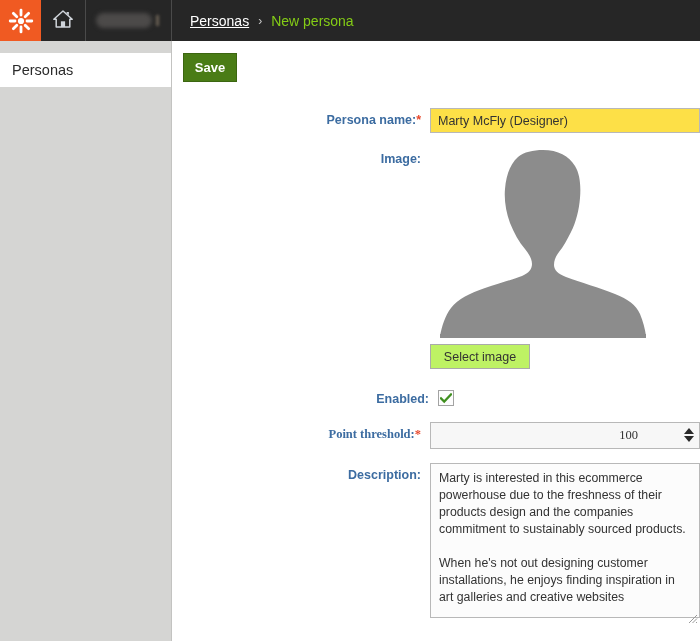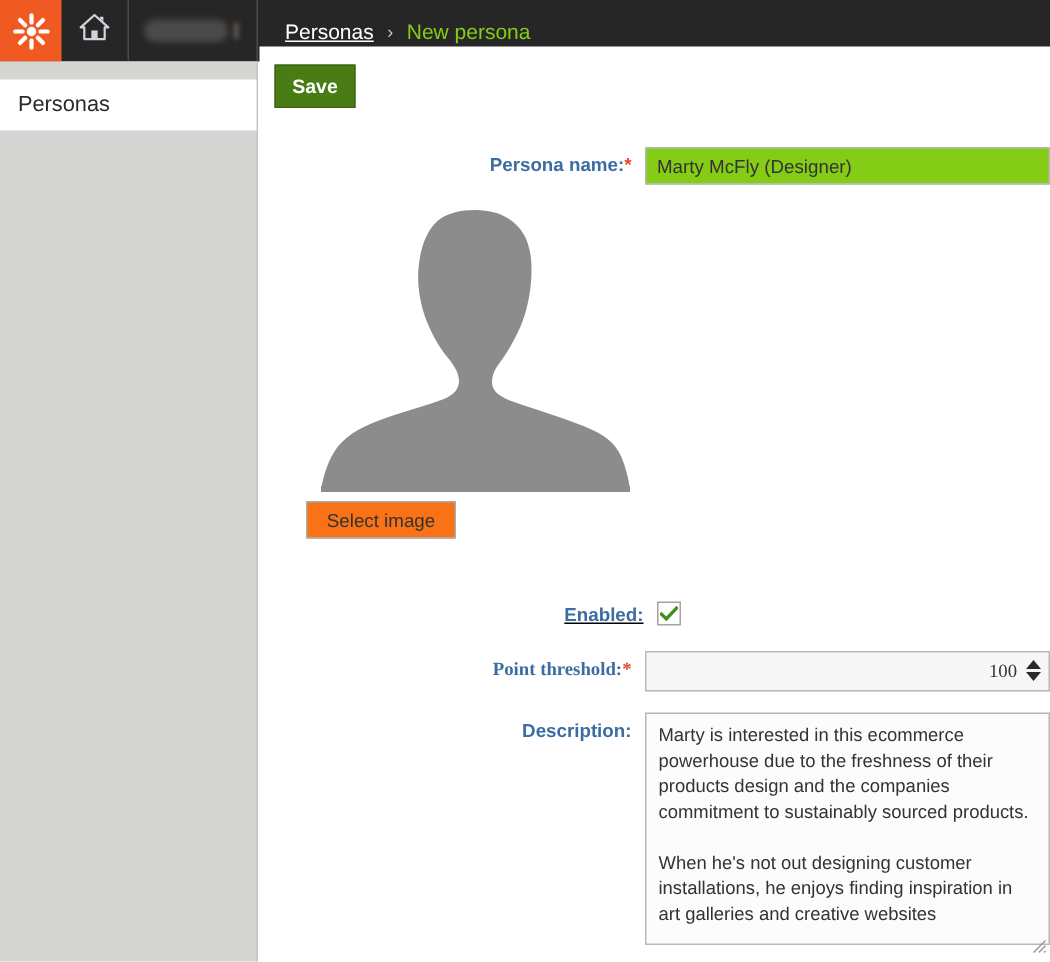--- a/index.html
+++ b/index.html
@@ -100,21 +100,21 @@
   }
   .side-item.first { margin-top: 12px; }
   .side-item.active {
     background: #ffffff;
     color: #2b2b2b;
   }
 
   
   .content {
     position: absolute;
-    top: 31px; left: 173px;
+    top: 41px; left: 173px;
     width: 527px; height: 600px;
     background: #ffffff;
   }
   .save-btn {
     position: absolute;
     top: 12px; left: 10px;
     width: 54px; height: 29px;
     background: #4a7c16;
     border: 1px solid #3c6611;
     color: #ffffff;
@@ -146,41 +146,41 @@
     color: #3c6ca1;
     padding-top: 5px;
     white-space: nowrap;
   }
   .req { color: #e8472b; font-weight: bold; }
   .fld { flex: 1 1 auto; }
 
   .text-input {
     width: 270px; height: 25px;
     border: 1px solid #b8b8b8;
-    background: #84cc16;
+    background: #fde047;
     font-size: 12.5px;
     color: #333333;
     padding: 0 7px;
     font-family: "Liberation Sans", sans-serif;
     outline: none;
   }
 
   
   .img-wrap {
     width: 270px;
     padding-top: 1px;
   }
   .silhouette-box {
     width: 270px; height: 190px;
     position: relative;
   }
   .select-img-btn {
     margin-top: 6px;
     width: 100px; height: 25px;
-    background: #f97316;
+    background: #bef264;
     border: 1px solid #aaaaaa;
     font-size: 12.5px;
     color: #333333;
     font-family: "Liberation Sans", sans-serif;
     cursor: pointer;
     padding: 0;
   }
 
   
   .chk {
@@ -197,20 +197,21 @@
 
   
   .num-wrap {
     width: 270px; height: 27px;
     border: 1px solid #b8b8b8;
     background: #f7f7f7;
     display: flex;
     align-items: center;
     justify-content: flex-end;
     padding-right: 5px;
+    gap: 40px;
   }
   .num-val {
     font-size: 12.5px;
     color: #333333;
     margin-right: 6px;
   }
   .spin {
     display: flex;
     flex-direction: column;
     gap: 2px;
@@ -307,20 +308,21 @@
     <div class="row">
       <div class="lbl">
         <span>Persona name:</span><span class="req">*</span>
       </div>
       <div class="fld">
         <input class="text-input" type="text" value="Marty McFly (Designer)" style="">
       </div>
     </div>
 
     <div class="row">
+      <div class="lbl">Image:</div>
       <div class="fld">
         <div class="img-wrap">
           <div class="silhouette-box">
             <span>
               <svg width="228" height="190" viewBox="0 0 228 190">
                 <path fill="#8c8c8c" d="
                   M 113 2
                   C 128 2 139 8 145 18
                   C 150 26 151 38 150 50
                   C 149 62 146 74 141 84
@@ -344,21 +346,21 @@
                   C 94 4 103 2 113 2 Z"></path>
                 <rect x="10" y="186" width="206" height="4" fill="#8c8c8c"></rect>
               </svg>
             </span>
           </div>
           <button class="select-img-btn">Select image</button>
         </div>
       </div>
     </div>
 
-    <div class="row" style="margin-top:39px;text-decoration:underline;">
+    <div class="row" style="margin-top:18px;">
       <div class="lbl">Enabled:</div>
       <div class="fld">
         <span class="chk">
           <span>
             <svg width="12" height="11" viewBox="0 0 12 11">
               <path d="M1 5.4 L4.2 8.6 L11 1.4" fill="none" stroke="#3f8f1f" stroke-width="2.2" stroke-linecap="square"></path>
             </svg>
           </span>
         </span>
       </div>

